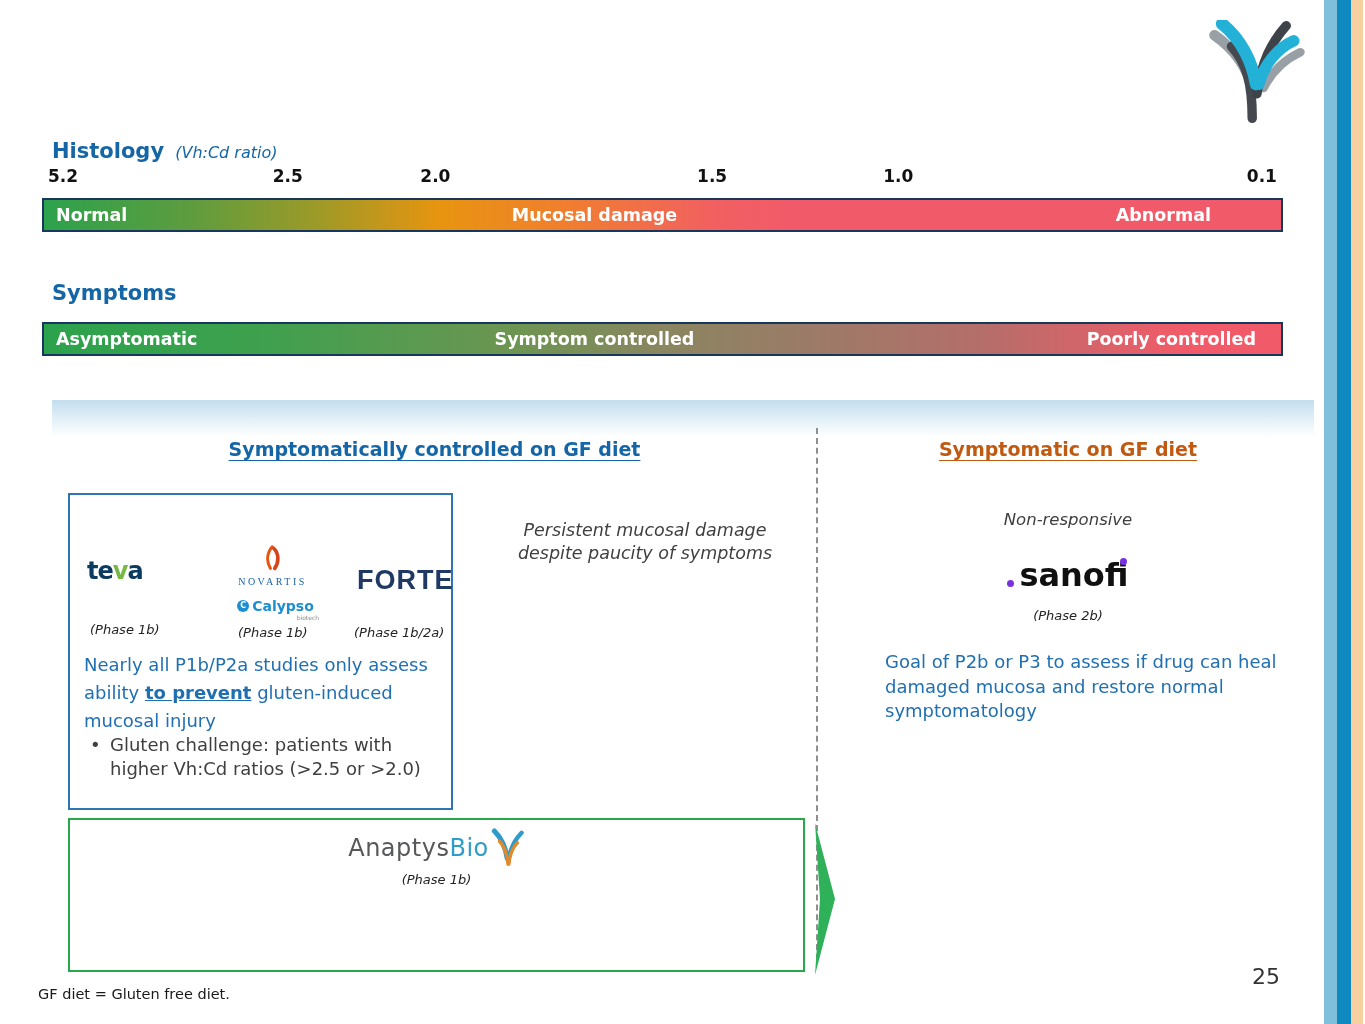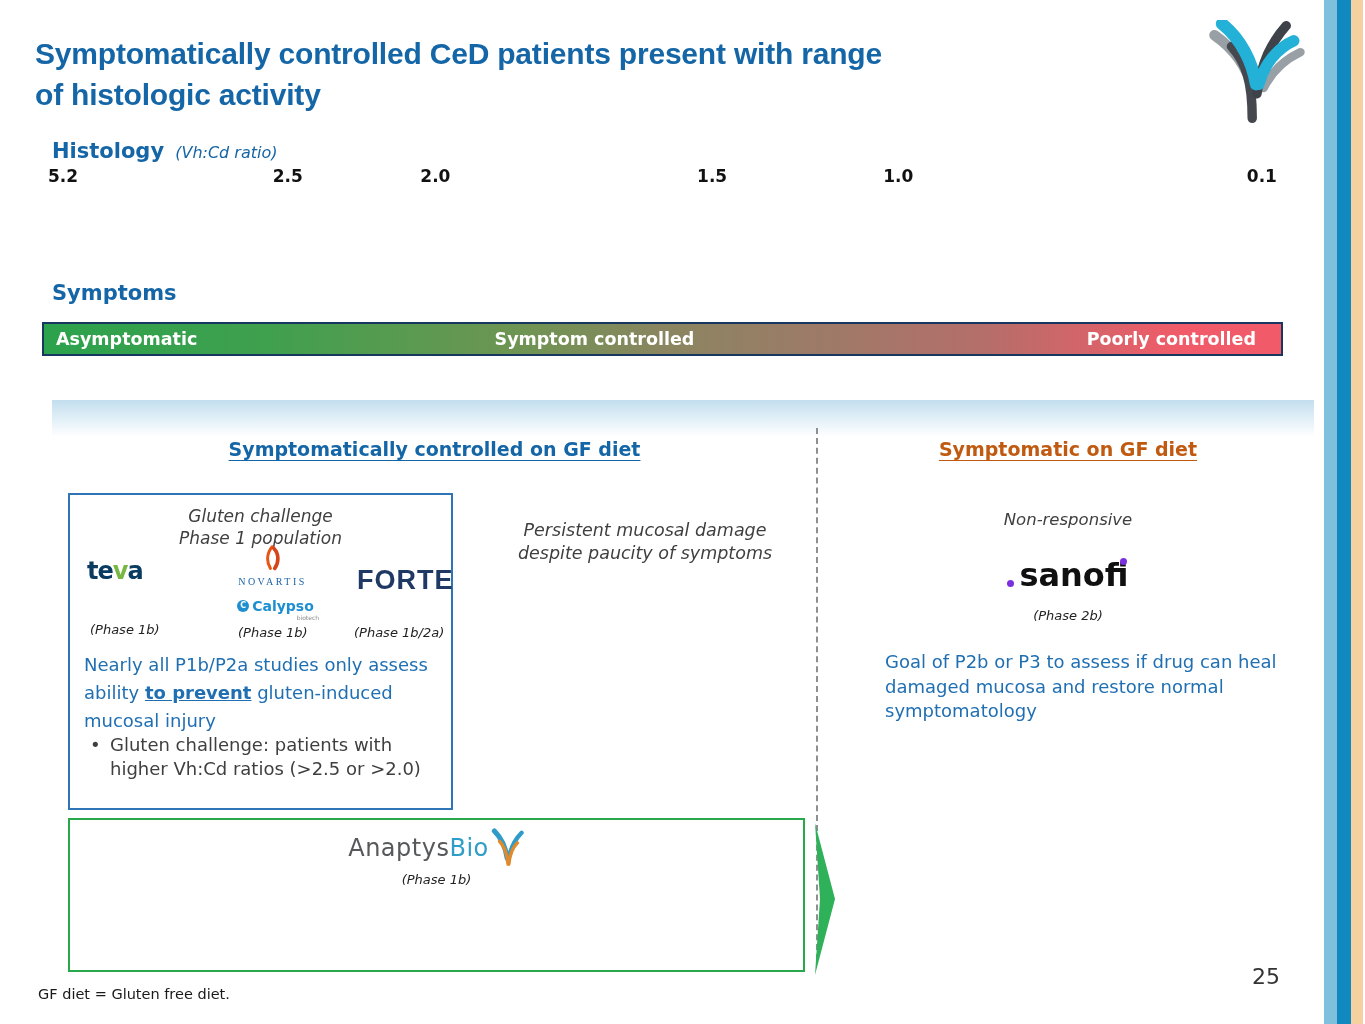--- a/index.html
+++ b/index.html
@@ -134,39 +134,40 @@
     <svg width="100" height="104" viewBox="0 0 100 110">
       <path d="M6,16 C26,30 40,48 46,72" stroke="#98A0A6" stroke-width="11" fill="none" stroke-linecap="round"></path>
       <path d="M97,34 C80,42 66,56 58,72" stroke="#98A0A6" stroke-width="9" fill="none" stroke-linecap="round"></path>
       <path d="M24,28 C40,46 46,66 46,104" stroke="#45494F" stroke-width="10" fill="none" stroke-linecap="round"></path>
       <path d="M82,6 C66,24 56,44 51,78" stroke="#3E434A" stroke-width="10" fill="none" stroke-linecap="round"></path>
       <path d="M14,4 C34,20 46,44 50,68" stroke="#24B1D8" stroke-width="13" fill="none" stroke-linecap="round"></path>
       <path d="M90,22 C72,30 58,48 53,68" stroke="#24B1D8" stroke-width="12" fill="none" stroke-linecap="round"></path>
     </svg>
   </div>
 
-  <div class="title">
-    <div>Symptomatically controlled CeD patients present with range</div>
-    <div>of histologic activity</div>
-  </div>
 
   <div class="sec-head hist-head">
     <span class="h">Histology</span>
     <span class="n">(Vh:Cd ratio)</span>
   </div>
 
   <div class="ticks">
     <span class="tick first" style="left:6px">5.2</span>
     <span class="tick" style="left:19.8%">2.5</span>
     <span class="tick" style="left:31.7%">2.0</span>
     <span class="tick" style="left:54%">1.5</span>
     <span class="tick" style="left:69%">1.0</span>
     <span class="tick" style="left:98.3%">0.1</span>
   </div>
 
+  <div class="gbar hist">
+    <span class="zl">Normal</span>
+    <span class="zc">Mucosal damage</span>
+    <span class="zr">Abnormal</span>
+  </div>
 
   <div class="sec-head symp-head">
     <span class="h">Symptoms</span>
   </div>
 
   <div class="gbar symp">
     <span class="zl">Asymptomatic</span>
     <span class="zc">Symptom controlled</span>
     <span class="zr">Poorly controlled</span>
   </div>
@@ -175,24 +176,20 @@
   <div class="vdash"></div>
 
   <div class="col-head left">
     <span>Symptomatically controlled on GF diet</span>
   </div>
   <div class="col-head right">
     <span>Symptomatic on GF diet</span>
   </div>
 
   <div class="study-box">
-    <div class="study-cap">
-      <div>Gluten challenge</div>
-      <div>Phase 1 population</div>
-    </div>
 
     <div class="logo-teva"><span>te</span><span class="v">v</span><span>a</span></div>
 
     <div class="logo-novartis">
       <svg width="22" height="26" viewBox="0 0 24 30">
         <path d="M9,27 C4,19 5,9 11,2" stroke="#E85412" stroke-width="3.4" fill="none" stroke-linecap="round"></path>
         <path d="M14,27 C19,20 19,10 13,4" stroke="#D4451B" stroke-width="4.2" fill="none" stroke-linecap="round"></path>
       </svg>
       <div class="nvs-name">NOVARTIS</div>
     </div>

